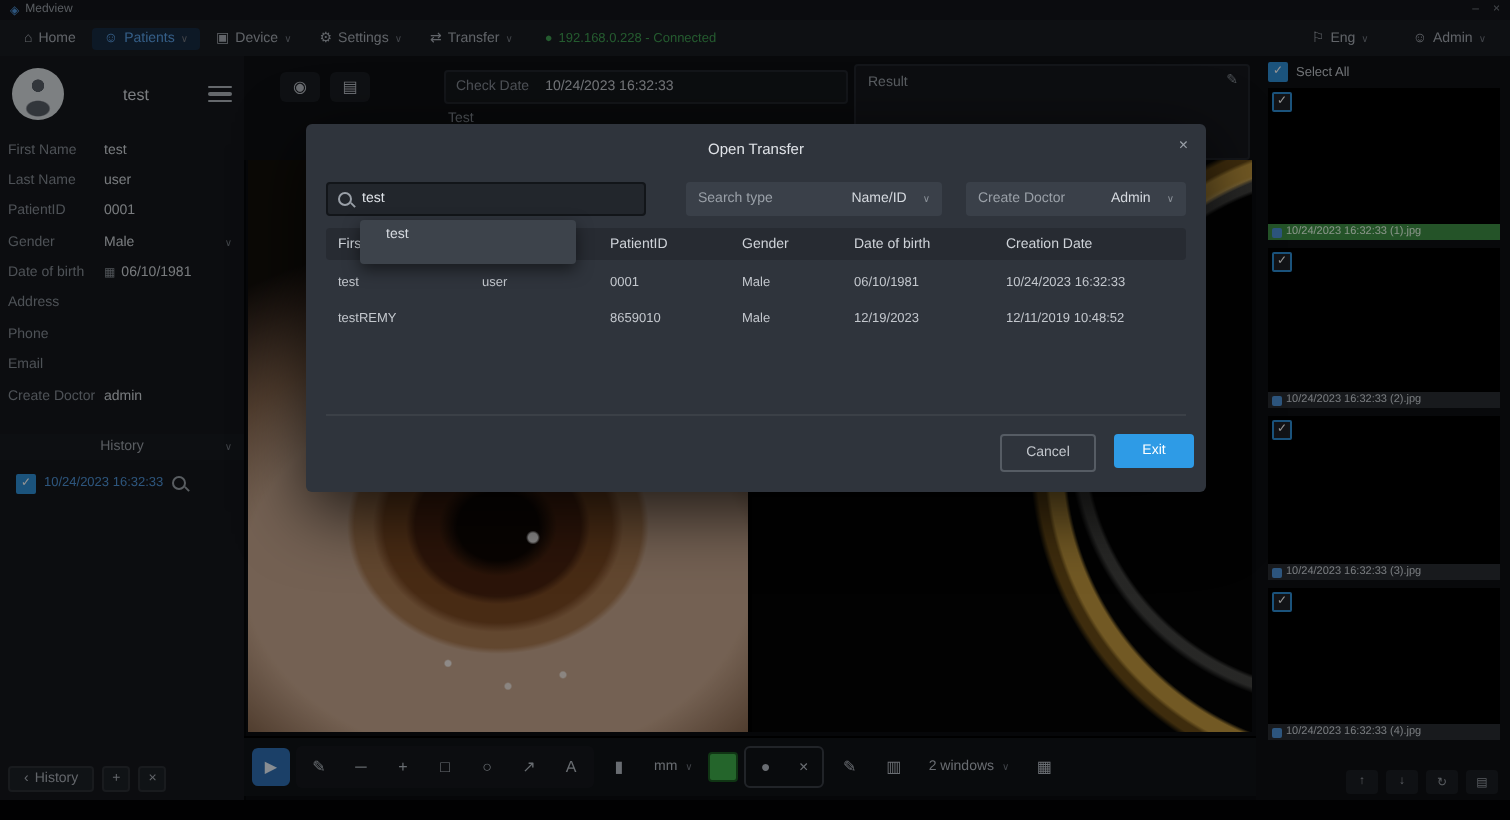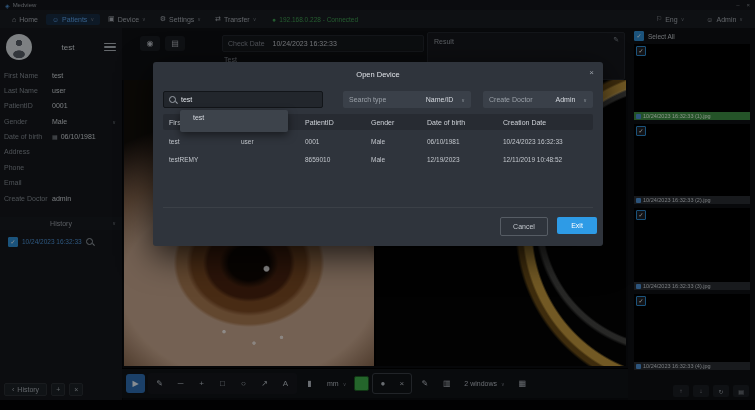--- a/index.html
+++ b/index.html
@@ -401,21 +401,21 @@
       <span class="rb-btn">↻</span>
       <span class="rb-btn">▤</span>
     </div>
   </div>
 
   <div class="bottom-strip"></div>
 
   <div class="dim"></div>
 
   <div class="modal">
-    <div class="m-title">Open Device</div>
+    <div class="m-title">Open Transfer</div>
     <span class="m-close">×</span>
 
     <div class="m-search">
       <span class="mag"></span>
       <input value="test" style="">
     </div>
     <div class="m-dd" style="left:190px;width:128px;">
       <span class="l">Search type</span>
       <span class="v">Name/ID</span>
       <span class="chev">∨</span>

